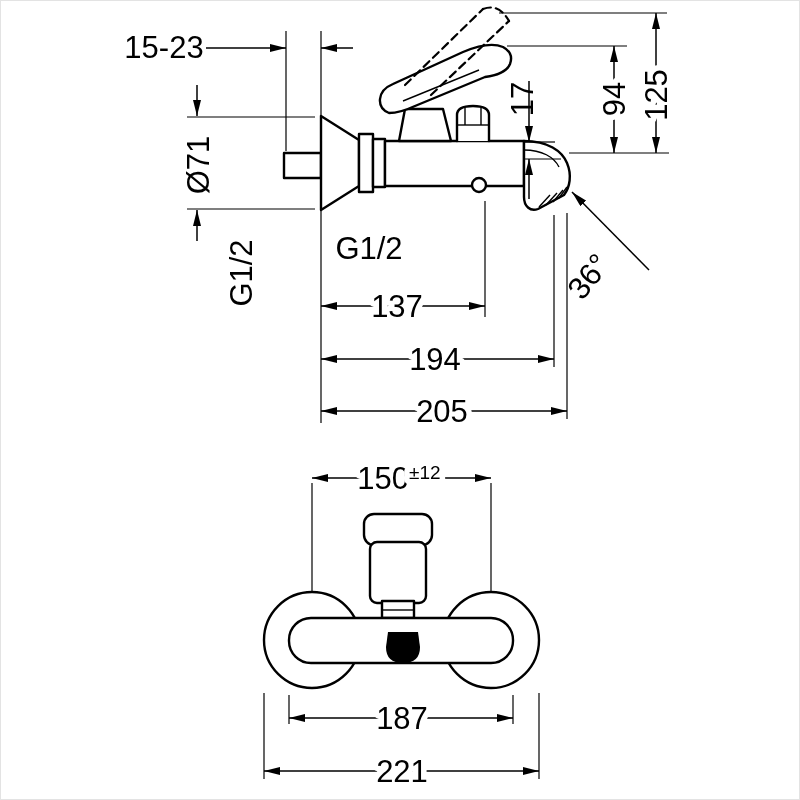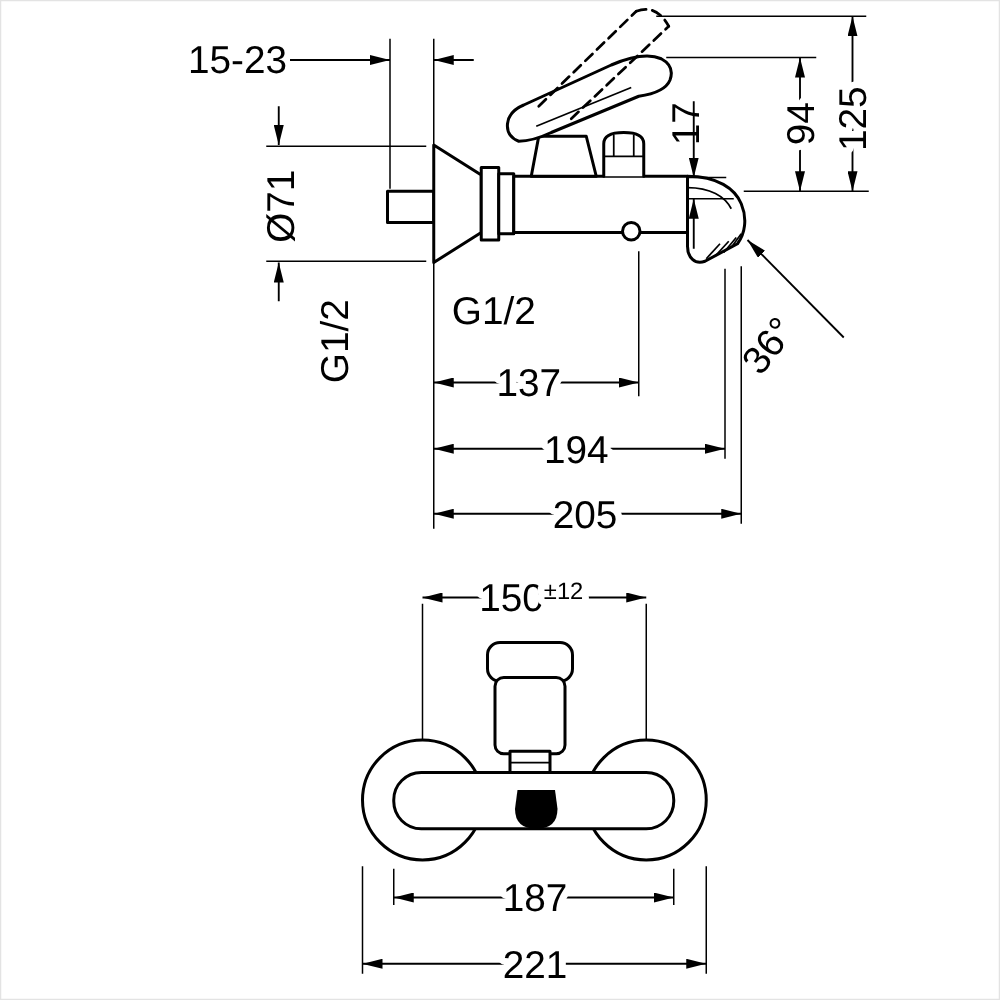--- a/index.html
+++ b/index.html
@@ -1,20 +1,19 @@
 <!DOCTYPE html>
 <html><head>
 <meta charset="utf-8">
 <style>
   html,body { margin:0; padding:0; background:#fff; }
   .stage {
     width:800px; height:800px; position:relative; background:#fff;
     box-sizing:border-box; border:1px solid #e3e3e3;
     font-family:"Liberation Sans", sans-serif;
-    padding-left:26px;
   }
   svg { display:block; }
   .t   { font-family:"Liberation Sans", sans-serif; font-size:31px; fill:#000; }
   .ts  { font-size:19px; }
   .halo{ stroke:#fff; stroke-width:11px; paint-order:stroke; stroke-linejoin:round; }
   .out { stroke:#000; stroke-width:2.4; fill:#fff; stroke-linejoin:round; stroke-linecap:round; }
   .thin{ stroke:#000; stroke-width:1.4; fill:none; }
   .dim { stroke:#000; stroke-width:1.5; fill:none; }
   .ext { stroke:#000; stroke-width:1.2; fill:none; }
   .dash{ stroke:#000; stroke-width:2.2; fill:none; stroke-dasharray:8 5; stroke-linecap:round; }

